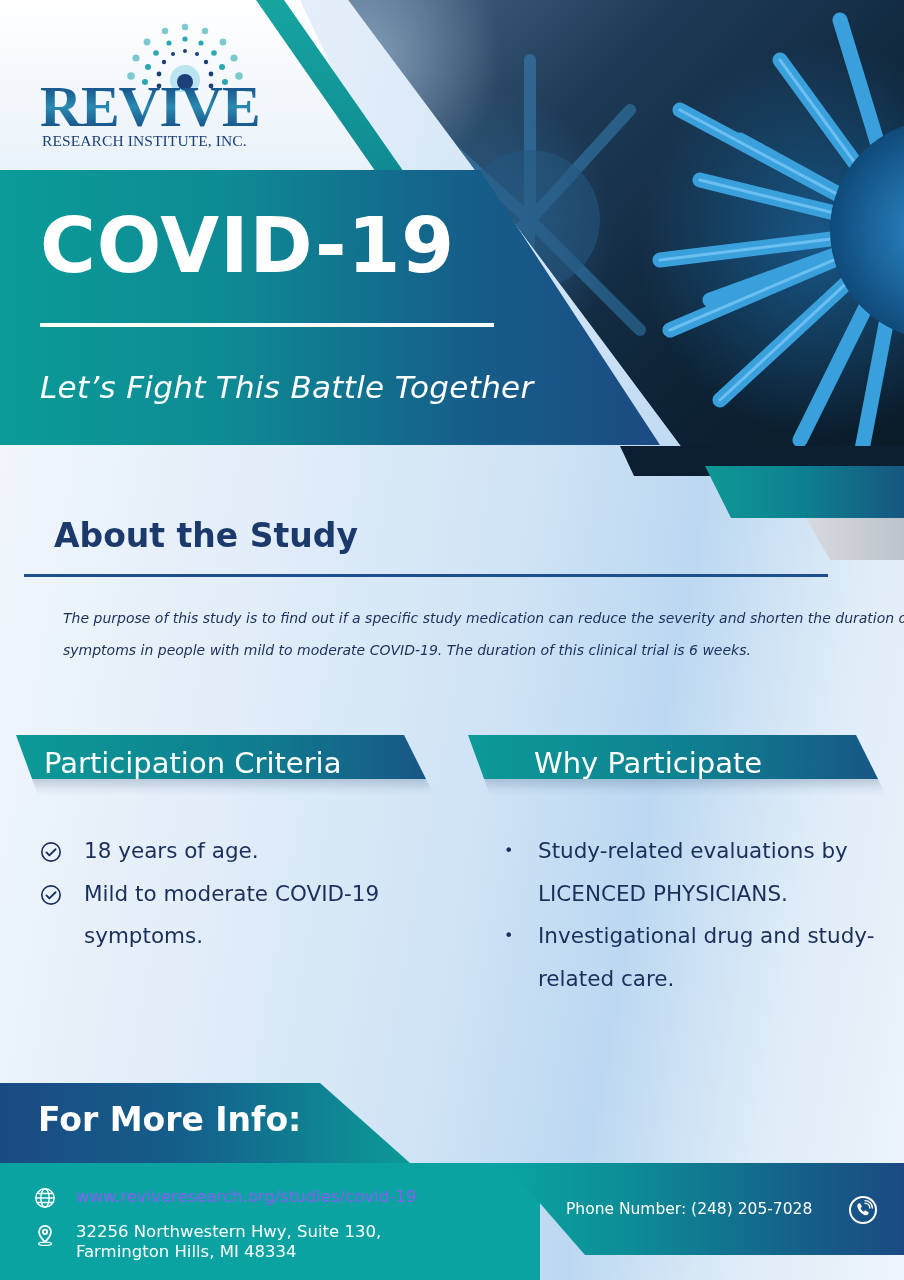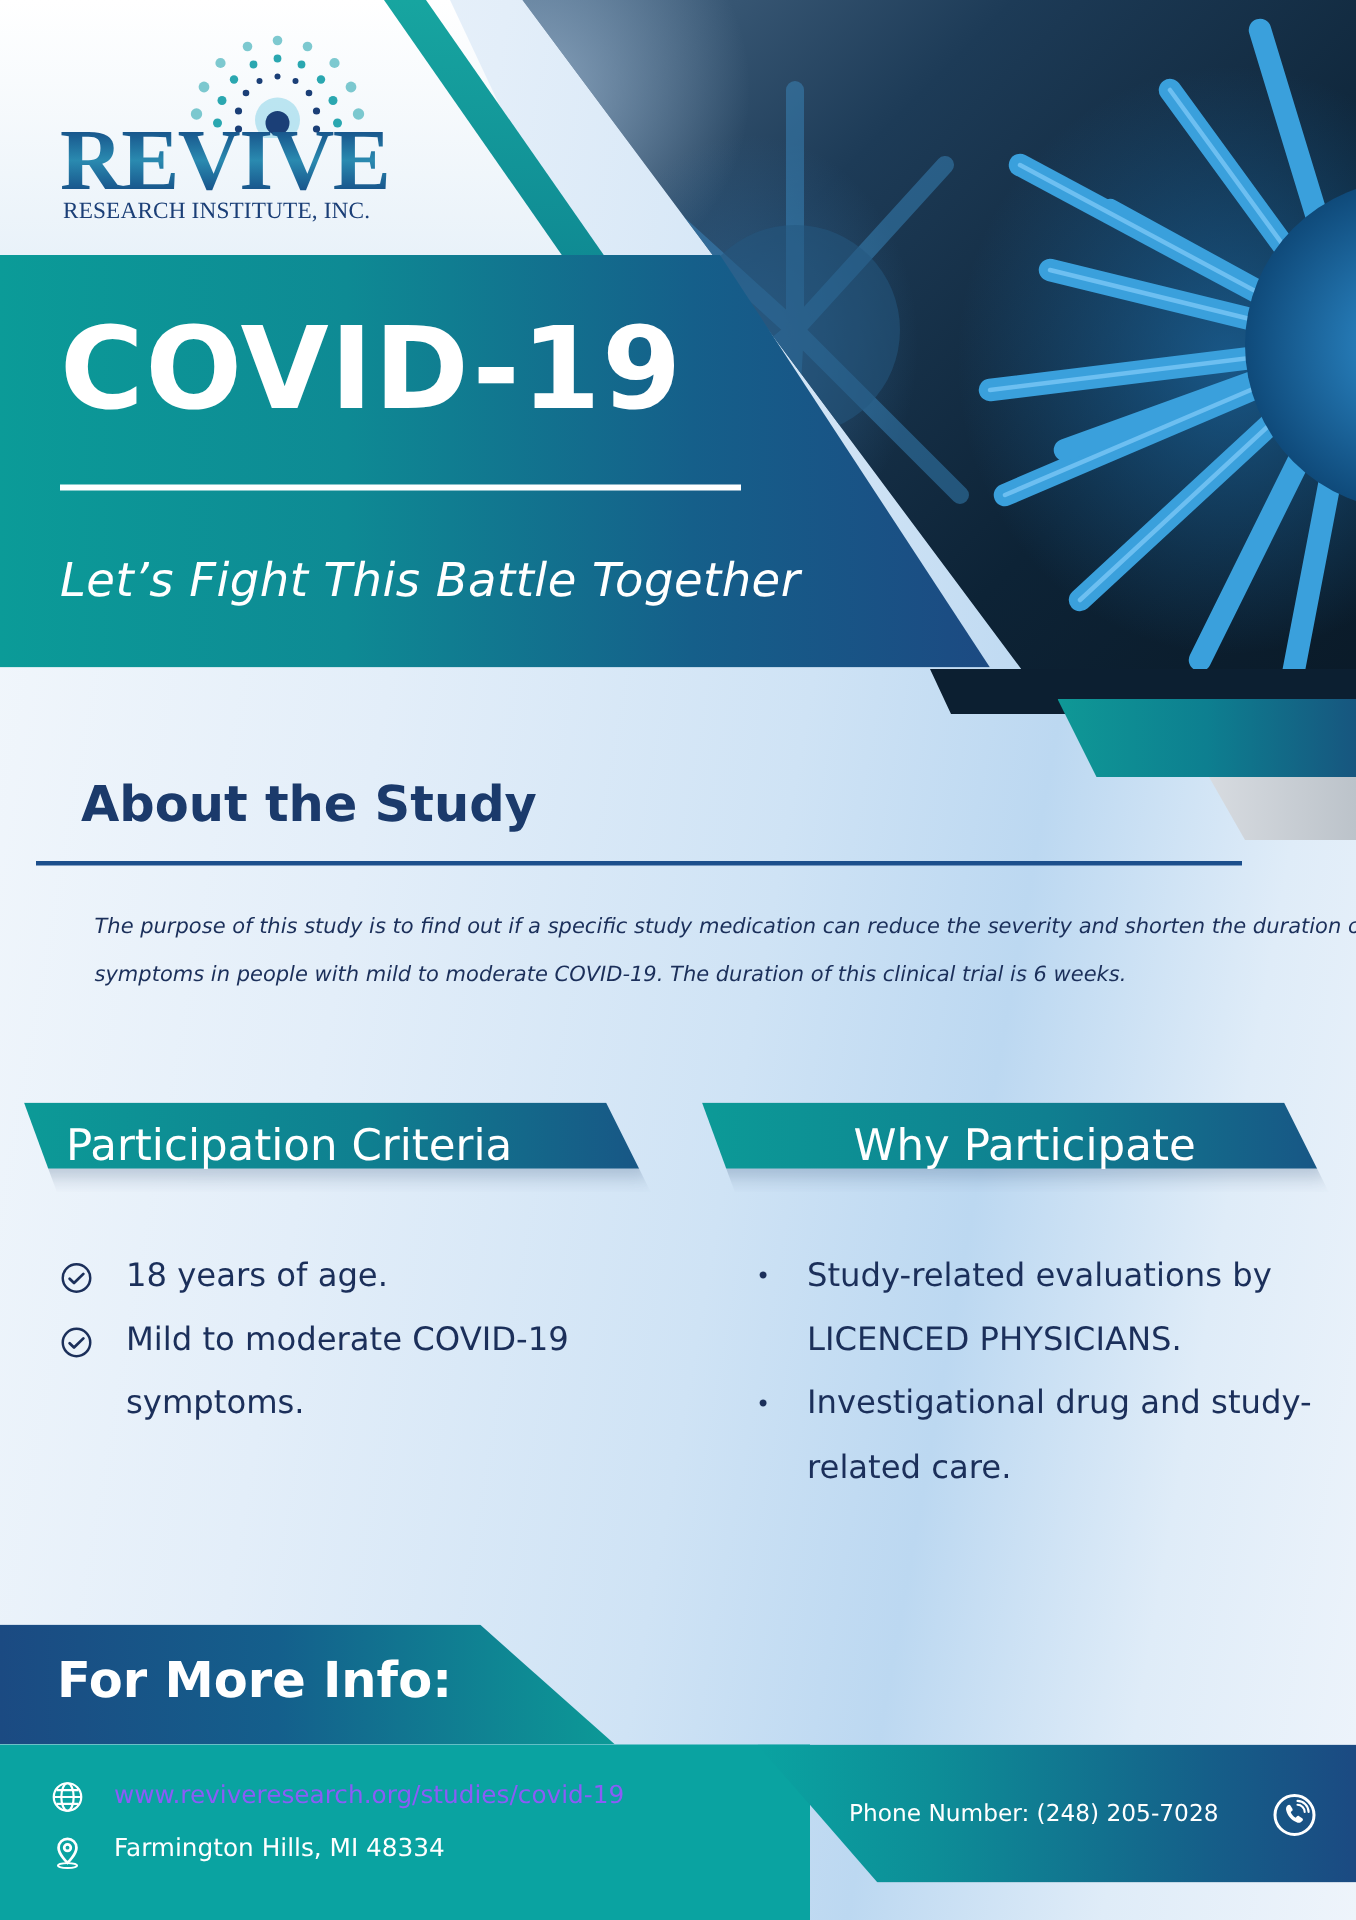--- a/index.html
+++ b/index.html
@@ -98,21 +98,21 @@
     position: absolute; height: 44px;
     background: linear-gradient(90deg, #0c9a97 0%, #0f7f90 55%, #185585 100%);
     filter: drop-shadow(0 6px 6px rgba(40,70,110,0.25));
   }
   .section-header .label {
     position: absolute; top: 11px; font-size: 29px; color: #ffffff; white-space: nowrap;
   }
   .crit-header { left: 16px; top: 735px; width: 418px; clip-path: polygon(0 0, 388px 0, 418px 60px, 22px 60px); }
   .crit-header .label { left: 28px; }
   .why-header { left: 468px; top: 735px; width: 418px; clip-path: polygon(0 0, 388px 0, 418px 60px, 22px 60px); }
-  .why-header .label { left: 66px; margin-left: 35px; }
+  .why-header .label { left: 66px; }
 
   
   .crit-list { position: absolute; left: 40px; top: 830px; width: 420px; list-style: none; }
   .crit-list li { position: relative; padding-left: 44px; font-size: 21.5px; line-height: 42.5px; color: #1b2f5a; }
   .crit-list .check { position: absolute; left: 0; top: 11px; width: 22px; height: 22px; }
 
   .why-list { position: absolute; left: 498px; top: 830px; width: 400px; list-style: none; }
   .why-list li { position: relative; padding-left: 40px; font-size: 21.5px; line-height: 42.5px; color: #1b2f5a; }
   .why-list .bullet { position: absolute; left: 6px; top: 0; font-size: 16px; }
 
@@ -300,20 +300,21 @@
   <a class="txt" style="color:#8b5cf6;text-decoration:none;">www.reviveresearch.org/studies/covid-19</a>
 </div>
 
 <div class="footer-row addr-row">
   <svg class="ic" viewBox="0 0 24 24" style="margin-top:2px">
     <path d="M12 2a6.5 6.5 0 0 0-6.5 6.5c0 4.8 6.5 11 6.5 11s6.5-6.2 6.5-11A6.5 6.5 0 0 0 12 2z" fill="none" stroke="#ffffff" stroke-width="2"></path>
     <circle cx="12" cy="8.5" r="2.4" fill="none" stroke="#ffffff" stroke-width="2"></circle>
     <ellipse cx="12" cy="21.5" rx="7" ry="1.8" fill="none" stroke="#ffffff" stroke-width="1.4"></ellipse>
   </svg>
   <div class="txt">
+    <div>32256 Northwestern Hwy, Suite 130,</div>
     <div>Farmington Hills, MI 48334</div>
   </div>
 </div>
 
 <div class="phone-label">Phone Number: (248) 205-7028</div>
 <svg class="phone-icon" viewBox="0 0 30 30">
   <circle cx="15" cy="15" r="13" fill="none" stroke="#ffffff" stroke-width="2"></circle>
   <path d="M10.5 8.5c.8-.6 1.5-.4 1.9.3l1.2 2c.3.6.2 1.2-.3 1.6l-.8.6c.5 1.6 1.7 3 3.3 3.8l.7-.8c.4-.5 1.1-.6 1.6-.2l2 1.3c.6.4.7 1.2.2 1.8-1 1.3-2.4 1.7-3.9 1-3.6-1.6-6-4.4-6.9-7.9-.4-1.4 0-2.7 1-3.5z" fill="#ffffff"></path>
   <path d="M17 8.2a4.8 4.8 0 0 1 4.8 4.8M17 5.6a7.4 7.4 0 0 1 7.4 7.4" fill="none" stroke="#ffffff" stroke-width="1.4" stroke-linecap="round"></path>
 </svg>

